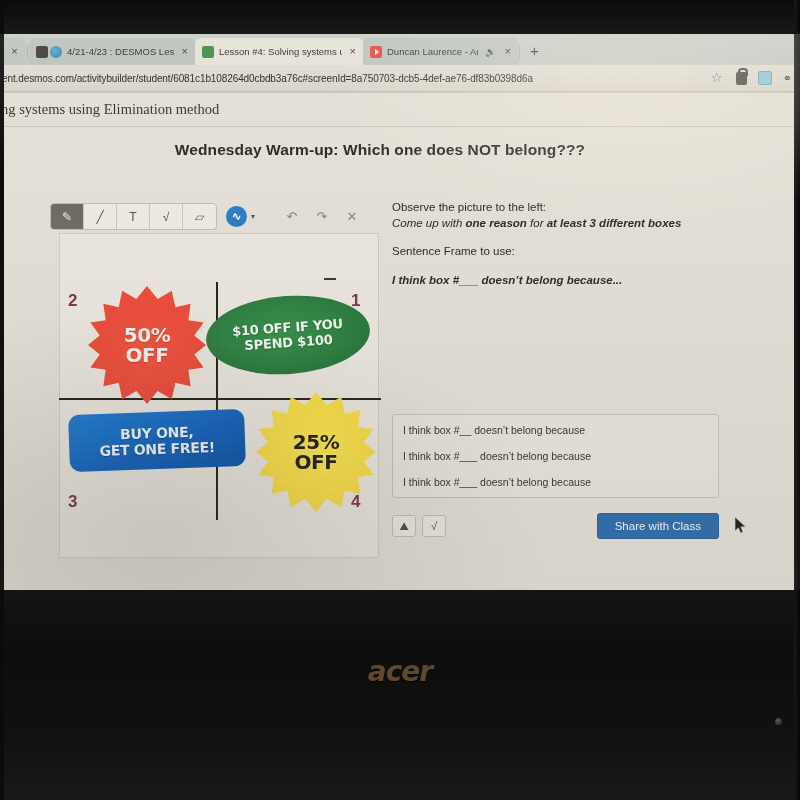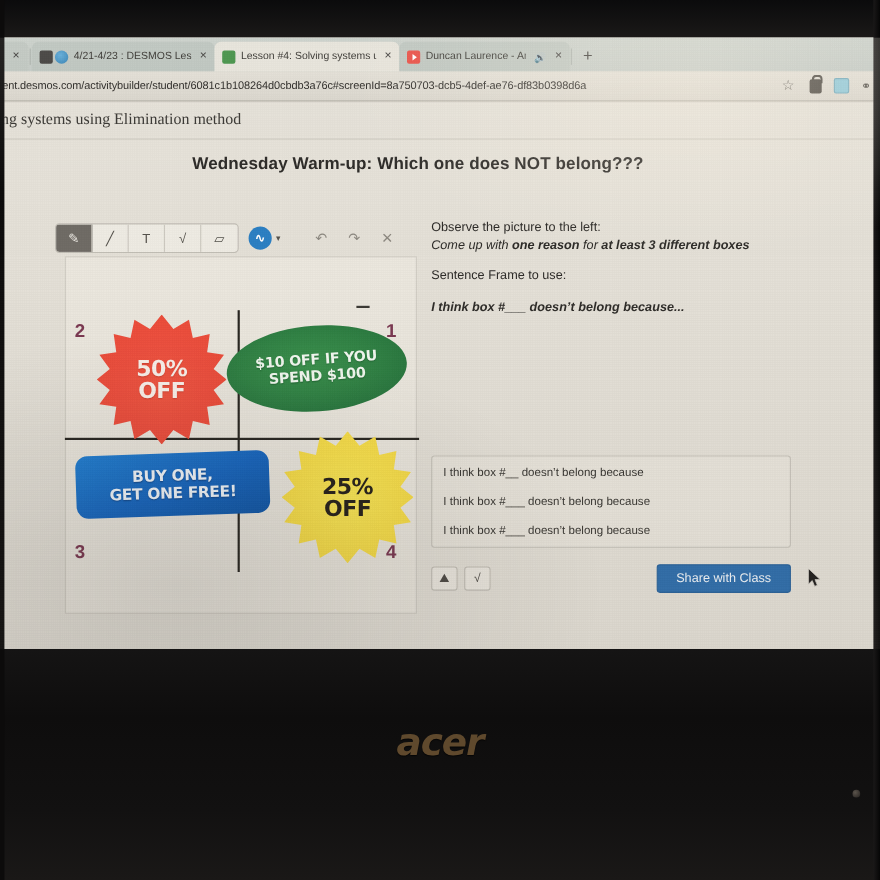--- a/index.html
+++ b/index.html
@@ -24,21 +24,21 @@
     background: linear-gradient(180deg,#0b0b0c 0%,#141313 60%,#1b1918 100%);
   }
   .bezel-bottom {
     position: absolute; left: 0; top: 590px; width: 800px; height: 210px;
     background: linear-gradient(180deg,#151414 0%,#0e0d0d 30%,#121111 70%,#1a1817 100%);
   }
   .acer-logo {
     position: absolute; left: 0; top: 655px; width: 800px;
     text-align: center;
     font-family: "DejaVu Sans", sans-serif;
-    font-size: 34px; font-weight: 700; font-style: italic;
+    font-size: 28px; font-weight: 700; font-style: italic;
     letter-spacing: -1px;
     color: #6e5433;
     opacity: .85;
     text-shadow: 0 1px 1px rgba(0,0,0,.8);
   }
   .bezel-side-l {
     position: absolute; left: 0; top: 0; width: 4px; height: 800px;
     background: #0c0b0b;
   }
   .bezel-side-r {

